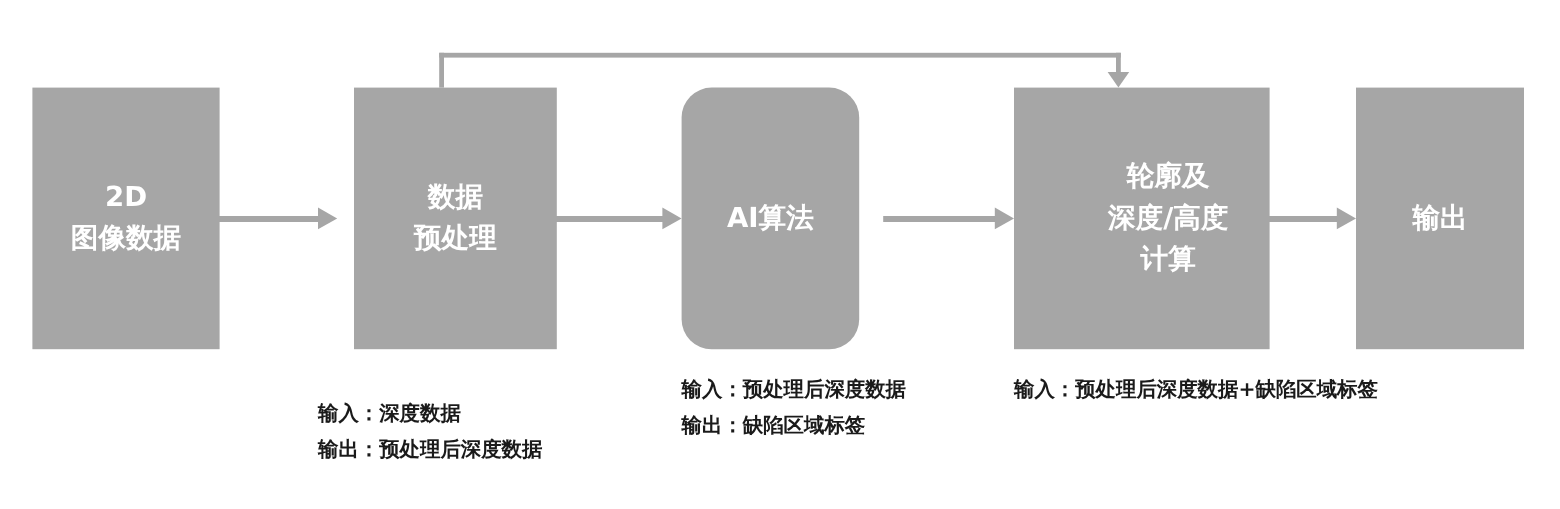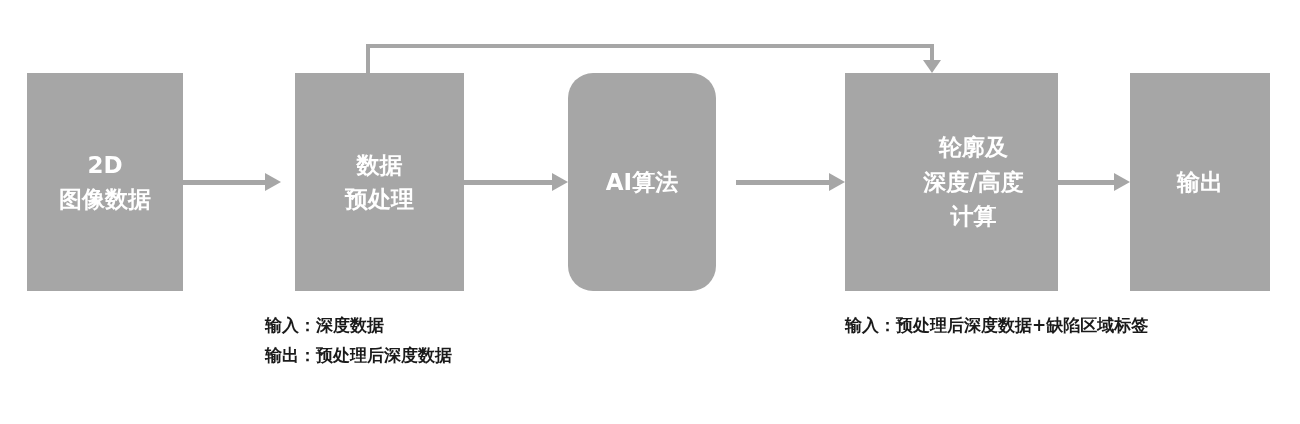--- a/index.html
+++ b/index.html
@@ -106,21 +106,21 @@
   
   .annotation {
     position: absolute;
     top: 310px;
     font-size: 17px;
     font-weight: 700;
     color: var(--annotation-text, #1a1a1a);
     line-height: 30px;
     white-space: nowrap;
   }
-  .ann1 { left: 265px; }
+  .ann1 { left: 265px; margin-top: 20px; }
   .ann2 { left: 568px; }
   .ann3 { left: 845px; }
 </style>
 </head>
 <body>
 
 <div class="canvas">
 
   <div class="skip-v1"></div>
   <div class="skip-h"></div>
@@ -151,17 +151,21 @@
   </div>
   <div class="arrow arrow4">
     <div class="shaft"></div>
     <div class="head"></div>
   </div>
 
   <div class="annotation ann1">
     <div>输入：深度数据</div>
     <div>输出：预处理后深度数据</div>
   </div>
+  <div class="annotation ann2">
+    <div>输入：预处理后深度数据</div>
+    <div>输出：缺陷区域标签</div>
+  </div>
   <div class="annotation ann3">
     <div>输入：预处理后深度数据+缺陷区域标签</div>
   </div>
 
 </div>
 
 </body></html>

